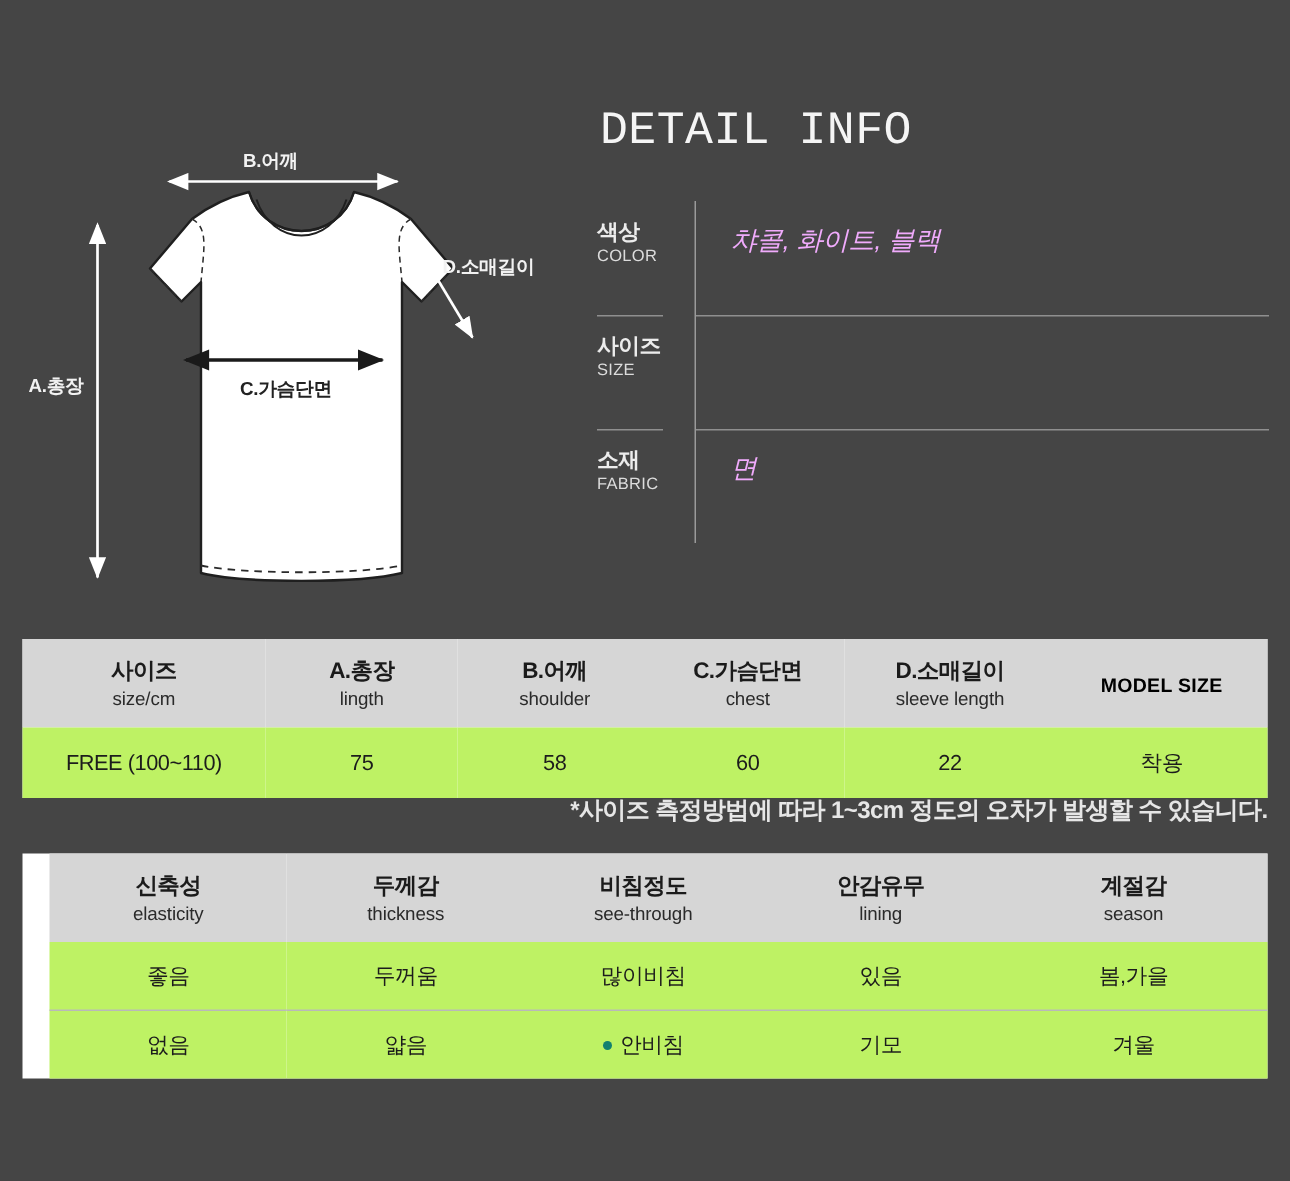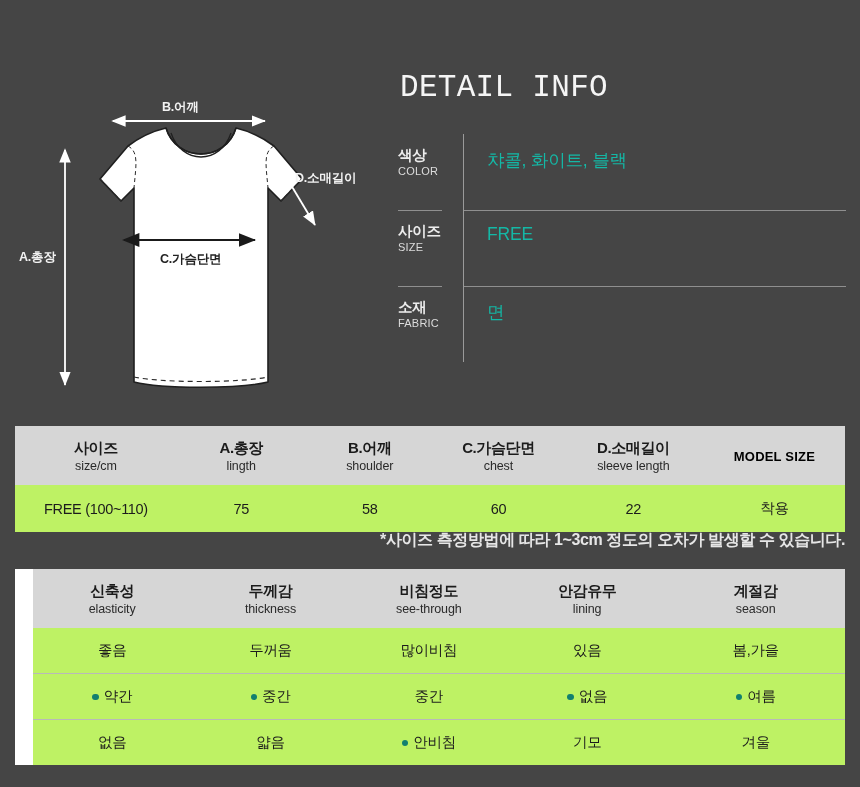--- a/index.html
+++ b/index.html
@@ -74,24 +74,25 @@
   .info-sep {
     flex: 0 0 1px;
     width: 1px;
     background: #9a9a9a;
     margin: 0 0 0 0;
   }
   .info-val {
     flex: 1 1 auto;
     padding-left: 23px;
     padding-top: 14px;
-    color: #14b8a6;
+    color: #f0abfc;
     font-size: 17.5px;
     font-weight: 400;
     letter-spacing: -0.2px;
+    font-style: italic;
   }
   .hline {
     position: absolute;
     left: 66px;
     width: 382px;
     height: 1px;
     background: #8f8f8f;
   }
   .hline.h1 { top: 76px; }
   .hline.h2 { top: 152px; }
@@ -269,21 +270,20 @@
           <div class="info-sep"></div>
           <div class="info-val">챠콜, 화이트, 블랙</div>
         </div>
 
         <div class="info-row">
           <div class="info-key">
             <span class="ko">사이즈</span>
             <span class="en">SIZE</span>
           </div>
           <div class="info-sep"></div>
-          <div class="info-val">FREE</div>
         </div>
 
         <div class="info-row">
           <div class="info-key">
             <span class="ko">소재</span>
             <span class="en">FABRIC</span>
           </div>
           <div class="info-sep"></div>
           <div class="info-val">면</div>
         </div>
@@ -378,27 +378,20 @@
       </thead>
       <tbody id="feature-body">
         <tr>
           <td><span>좋음</span></td>
           <td><span>두꺼움</span></td>
           <td><span>많이비침</span></td>
           <td><span>있음</span></td>
           <td><span>봄,가을</span></td>
         </tr>
         <tr>
-          <td><span class="dot" style="background: rgb(18, 128, 111);"></span><span>약간</span></td>
-          <td><span class="dot" style="background: rgb(18, 128, 111);"></span><span>중간</span></td>
-          <td><span>중간</span></td>
-          <td><span class="dot" style="background: rgb(18, 128, 111);"></span><span>없음</span></td>
-          <td><span class="dot" style="background: rgb(18, 128, 111);"></span><span>여름</span></td>
-        </tr>
-        <tr>
           <td><span>없음</span></td>
           <td><span>얇음</span></td>
           <td><span class="dot" style="background: rgb(18, 128, 111);"></span><span>안비침</span></td>
           <td><span>기모</span></td>
           <td><span>겨울</span></td>
         </tr>
       </tbody>
     </table>
   </div>
 

